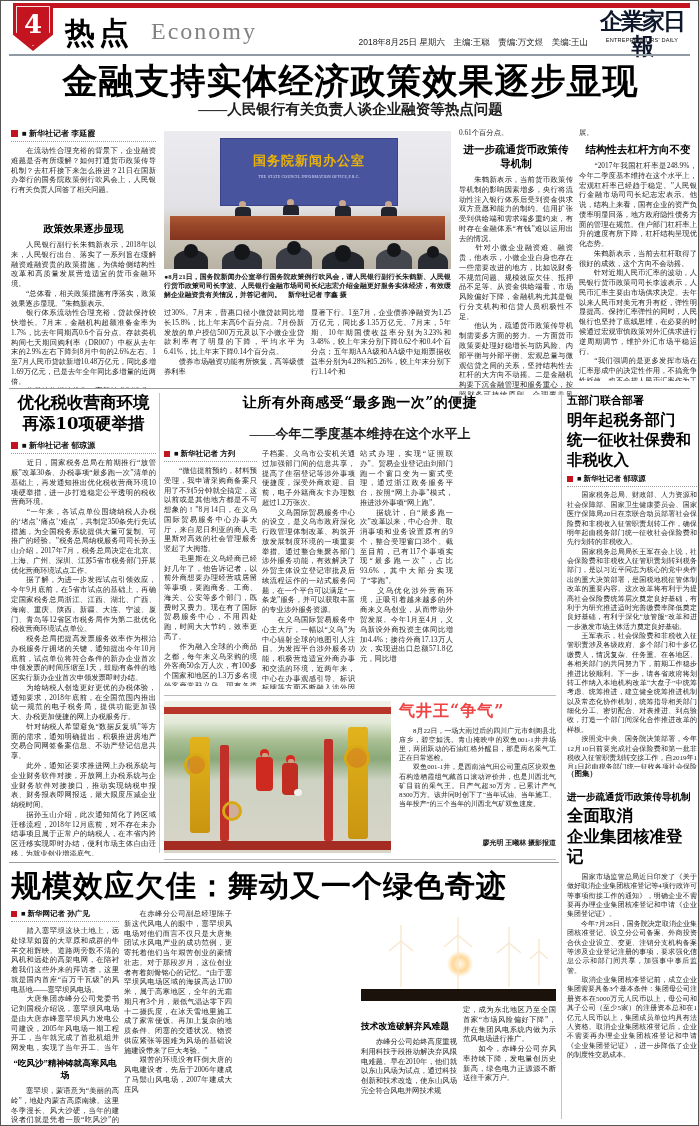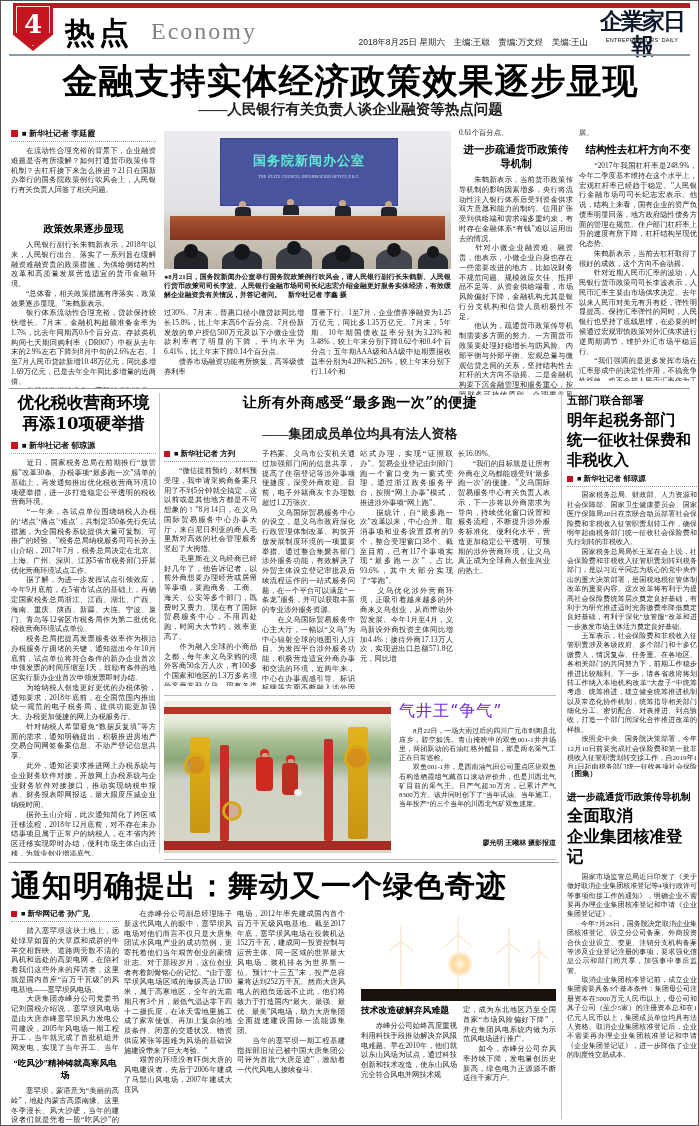--- a/index.html
+++ b/index.html
@@ -36,40 +36,40 @@
   .masthead{position:absolute;right:4px;top:7px;width:104px;text-align:center;color:#0f172a;
           font-size:23px;font-weight:900;letter-spacing:-2px;font-family:"DejaVu Serif",serif;line-height:1.1;}
   .masthead-en{position:absolute;right:4px;top:36px;width:104px;text-align:center;color:#111;font-size:5.6px;
           font-family:"Liberation Sans",sans-serif;letter-spacing:.2px;}
   
   .lead-hl{position:absolute;left:0;top:57px;width:699px;text-align:center;font-size:35px;letter-spacing:1px;}
   .lead-sub{position:absolute;left:0;top:99px;width:699px;text-align:center;font-size:14.5px;font-weight:bold;}
   
   .pc{position:absolute;left:163px;top:130px;width:287px;height:138px;background:linear-gradient(180deg,#ececf0 0%,#e2e2e6 55%,#cfcabf 70%,#b9b2a4 100%);overflow:hidden;}
   .pc-screen{position:absolute;left:56px;top:7px;width:176px;height:66px;background:#49549e;border:1px solid #3a4486;}
-  .pc-screen-cn{position:absolute;width:100%;top:13px;text-align:center;color:#5eead4;font-size:13px;font-weight:bold;letter-spacing:1px;}
+  .pc-screen-cn{position:absolute;width:100%;top:13px;text-align:center;color:#eab308;font-size:13px;font-weight:bold;letter-spacing:1px;}
   .pc-screen-en{position:absolute;width:100%;top:36px;text-align:center;color:#dfe3ff;font-size:3.8px;letter-spacing:.3px;}
   .pc-desk{position:absolute;left:6px;top:85px;width:275px;height:24px;background:linear-gradient(180deg,#b05a34 0%,#9c4a2c 30%,#83341e 100%);}
   .fig{position:absolute;width:18px;height:16px;}
   .fig .head{position:absolute;left:5px;top:0;width:7px;height:7px;border-radius:50%;background:#c9a88e;}
   .fig .body{position:absolute;left:1px;top:6px;width:16px;height:10px;border-radius:4px 4px 0 0;background:#23252e;}
   .aud{position:absolute;border-radius:45% 45% 10% 10%;background:#22242a;}
   .aud .h{position:absolute;left:30%;top:-6px;width:40%;padding-top:40%;border-radius:50%;background:#15161a;}
   
   .gas{position:absolute;left:163px;top:700px;width:227px;height:152px;overflow:hidden;
        background:linear-gradient(180deg,#f2f2ea 0%,#e3ead8 14%,#a9bf94 26%,#8aa878 38%,#cdd2c2 52%,#d8d5c8 100%);}
   .gas .beam{position:absolute;left:0;top:6px;width:100%;height:7px;background:#b8352a;}
   .gas .beam2{position:absolute;left:0;top:140px;width:100%;height:9px;background:#a42c22;}
   .gas .ycol{position:absolute;width:20px;background:linear-gradient(180deg,#e2b31c,#c99510);border-radius:3px;}
   .gas .rpipe{position:absolute;width:9px;background:#c03028;border-radius:2px;}
   .gas .wheel{position:absolute;border:3px solid #d8a915;border-radius:50%;background:rgba(200,60,40,.25);}
   .worker{position:absolute;}
   .worker .wh{position:absolute;left:4px;top:0;width:9px;height:8px;border-radius:50% 50% 40% 40%;background:#d8281e;}
   .worker .wf{position:absolute;left:5.5px;top:4px;width:6px;height:5px;border-radius:40%;background:#caa287;}
-  .gastitle{font-family:"DejaVu Serif",serif;font-weight:400;font-size:16px;color:#6d28d9;letter-spacing:1px;}
+  .gastitle{font-family:"DejaVu Serif",serif;font-weight:700;font-size:16px;color:#ef4444;letter-spacing:1px;}
   
   .wind{position:absolute;left:360px;top:906px;width:195px;height:94px;overflow:hidden;
         background:linear-gradient(180deg,#f6ecd9 0%,#f2c88c 30%,#e08a48 55%,#a0482а 75%,#552416 88%,#201209 100%);}
   .wind .sun{position:absolute;left:86px;top:44px;width:26px;height:26px;border-radius:50%;
         background:radial-gradient(circle,#fff8e8 0%,#ffd898 40%,rgba(255,170,80,.0) 72%);}
   .wind .ground{position:absolute;left:0;bottom:0;width:100%;height:12px;background:#1b120b;}
   
   .kicker{font-weight:bold;font-family:"Liberation Sans",sans-serif;color:#000;}
   .endmark{font-weight:bold;font-size:7.5px;}
 </style>
@@ -180,38 +180,36 @@
 　　“一年来，各试点单位围绕纳税人办税的‘堵点’‘痛点’‘难点’，共制定350条先行先试措施，为全国税务系统提供大量可复制、可推广的经验。”税务总局纳税服务司司长孙玉山介绍，2017年7月，税务总局决定在北京、上海、广州、深圳、江苏5省市税务部门开展优化营商环境试点工作。
 　　据了解，为进一步发挥试点引领效应，今年9月底前，在5省市试点的基础上，再确定国家税务总局浙江、江西、湖北、广西、海南、重庆、陕西、新疆、大连、宁波、厦门、青岛等12省区市税务局作为第二批优化税收营商环境试点单位。
 　　税务总局把提高发票服务效率作为根治办税服务厅拥堵的关键，通知提出今年10月底前，试点单位将符合条件的新办企业首次申领发票的时间压缩至1天，鼓励有条件的地区实行新办企业首次申领发票即时办结。
 　　为给纳税人创造更好更优的办税体验，通知要求，2018年底前，在全国范围内推出统一规范的电子税务局，提供功能更加强大、办税更加便捷的网上办税服务厅。
 　　针对纳税人希望避免“数据反复填”等方面的需求，通知明确提出，积极推进房地产交易合同网签备案信息、不动产登记信息共享。
 　　此外，通知还要求推进网上办税系统与企业财务软件对接，开放网上办税系统与企业财务软件对接接口，推动实现纳税申报表、财务报表即网报送，最大限度压减企业纳税时间。
 　　据孙玉山介绍，此次通知简化了跨区域迁移流程，2018年12月底前，对不存在未办结事项且属于正常户的纳税人，在本省内跨区迁移实现即时办结，便利市场主体自由迁移，为就业创业增添底气。</div>
   </div>
 
   <div class="abs serifhead" style="left:163px;top:393px;width:392px;font-size:14px;text-align:center;letter-spacing:.5px;">让所有外商感受“最多跑一次”的便捷</div>
-  <div class="abs" style="left:163px;top:424px;width:392px;font-size:13px;font-weight:bold;text-align:center;">——集团成员单位均具有法人资格</div>
+  <div class="abs" style="left:163px;top:424px;width:392px;font-size:13px;font-weight:bold;text-align:center;">——今年二季度基本维持在这个水平上</div>
 
   <div class="abs" style="left:163px;top:448px;width:93px;height:240px;">
     <div class="byline" style="font-size:7.5px;"><span class="bullet" style="width:6px;height:6px;"></span><b>■ 新华社记者 方列</b></div>
     <div class="bodytext" style="height:220px;">　　“微信提前预约，材料预受理，我申请采购商备案只用了不到5分钟就全搞定，这以前或是其他地方都是不可想象的！”8月14日，在义乌国际贸易服务中心办事大厅，来自尼日利亚的商人毛里斯对高效的社会管理服务竖起了大拇指。
 　　毛里斯在义乌经商已经好几年了，他告诉记者，以前外商想要办理经营或居留等事项，要跑商务、工商、海关、公安等多个部门，既费时又费力。现在有了国际贸易服务中心，不用四处跑，时间大大节约，效率更高了。
 　　作为融入全球的小商品之都，每年来义乌采购的境外客商50余万人次，有100多个国家和地区的1.3万多名境外客商常驻义乌。现有各类涉外机构6800多家，境外投资合伙企业2500多家，约占全国的三分之一。
 　　像毛里斯一样，许多在义乌经商的外商都有一张小小的数字化卡片“商友卡”，签证延期换发、网上住宿申报等信息都会实时更新。这就是外商在义乌的电</div>
   </div>
   <div class="abs bodytext" style="left:261px;top:448px;width:93px;height:240px;">子档案。义乌市公安机关通过加强部门间的信息共享，提高了住宿登记等涉外事项便捷度，深受外商欢迎。目前，电子外籍商友卡办理数超过1.2万张次。
 　　义乌国际贸易服务中心的设立，是义乌市政府深化行政管理体制改革、构筑开放发展制度环境的一项重要举措。通过整合集聚各部门涉外服务功能，有效解决了外贸主体设立登记审批及后续流程运作的一站式服务问题，在一个平台可以满足“一条龙”服务，并可以获取丰富的专业涉外服务资源。
 　　在义乌国际贸易服务中心主大厅，一幅以“义乌”为中心辐射全球的地图引人注目。为发挥平台涉外服务功能，积极营造适宜外商办事和交流的环境，近两年来，中心在办事观感引导、标识标牌等方面不断融入涉外因素，强化多语化氛围，还为外商办事人员特别建设了休息区。“中心”成立至今，已办理各类审批和服务事项130余万件，日均接待外商和其他办事群众2000余人，大大促进了义乌开放型经济的发展。
 　　根据义乌贸易行业持续繁荣的实际，积极推进国际贸易相关联事项的一</div>
   <div class="abs bodytext" style="left:359px;top:448px;width:93px;height:240px;">站式办理，实现“证照联办”。贸易企业登记由到部门跑一个窗口变为一窗式受理，通过浙江政务服务平台，按照“网上办事”模式，推进涉外事项“网上跑”。
 　　据统计，自“最多跑一次”改革以来，中心合并、取消事项和业务设置原有的9个，整合受理窗口38个。截至目前，已有117个事项实现“最多跑一次”，占比93.6%，其中大部分实现了“零跑”。
 　　义乌优化涉外营商环境，正吸引着越来越多的外商来义乌创业，从而带动外贸发展。今年1月至4月，义乌新设外商投资主体同比增加4.4%；接待外商17.13万人次，实现进出口总额571.8亿元，同比增</div>
-  <div class="abs bodytext" style="left:457px;top:448px;width:92px;height:240px;">长16.09%。
-　　“我们的目标就是让所有外商在义乌都能感受到‘最多跑一次’的便捷。”义乌国际贸易服务中心有关负责人表示，下一步将以外商需求为导向，持续优化窗口设置和服务流程，不断提升涉外服务标准化、便利化水平，营造更加稳定公平透明、可预期的涉外营商环境，让义乌真正成为全球商人创业兴业的热土。</div>
 
   <div class="rule-h" style="left:163px;width:392px;top:694px;background:#bbb;"></div>
   <div class="gas">
     <div class="beam"></div>
     <div class="ycol" style="left:26px;top:36px;height:96px;"></div>
     <div class="ycol" style="left:184px;top:26px;height:112px;"></div>
     <div class="rpipe" style="left:56px;top:44px;height:96px;"></div>
     <div class="rpipe" style="left:160px;top:38px;height:102px;"></div>
     <div class="wheel" style="left:20px;top:52px;width:18px;height:18px;"></div>
     <div class="wheel" style="left:180px;top:44px;width:20px;height:20px;"></div>
@@ -253,33 +251,31 @@
   <div class="abs" style="left:566px;top:790px;width:130px;height:330px;">
     <div class="kicker" style="font-size:9.5px;">进一步疏通货币政策传导机制</div>
     <div class="serifhead" style="font-size:16.5px;line-height:1.25;white-space:pre-line;margin:2px 0 5px 0;">全面取消
 企业集团核准登记</div>
     <div class="bodytext" style="height:262px;font-size:7px;">　　国家市场监管总局近日印发了《关于做好取消企业集团核准登记等4项行政许可等事项衔接工作的通知》，明确企业不需要再办理企业集团核准登记和申请《企业集团登记证》。
 　　今年7月28日，国务院决定取消企业集团核准登记、设立分公司备案、外商投资合伙企业设立、变更、注销分支机构备案等涉及企业登记注册的事项，要求强化信息公示和部门间共享，加强事中事后监管。
 　　取消企业集团核准登记前，成立企业集团需要具备3个基本条件：集团母公司注册资本在5000万元人民币以上，母公司和其子公司（至少5家）的注册资本总和在1亿元人民币以上，集团成员单位均具有法人资格。取消企业集团核准登记后，企业不需要再办理企业集团核准登记和申请《企业集团登记证》，进一步降低了企业的制度性交易成本。</div>
 
   </div>
 
-  <div class="abs serifhead" style="left:10px;top:865px;width:545px;font-size:30px;letter-spacing:1px;">通知明确提出：舞动又一个绿色奇迹</div>
+  <div class="abs serifhead" style="left:10px;top:865px;width:545px;font-size:30px;letter-spacing:1px;">规模效应欠佳：舞动又一个绿色奇迹</div>
 
   <div class="abs" style="left:10px;top:908px;width:108px;height:212px;">
     <div class="byline" style="font-size:7.5px;"><span class="bullet" style="width:6px;height:6px;"></span><b>■ 新华网记者 孙广见</b></div>
     <div class="bodytext" style="height:128px;">　　踏入塞罕坝这块土地上，远处绿草如茵的大草原和成群的牛羊交相辉映。道路两旁数不清的风机和远处的高架电网，在陪衬着我们这些外来的拜访者，这里就是国内首座“百万千瓦级”的风电基地——塞罕坝风电场。
 　　大唐集团赤峰分公司党委书记刘国税介绍说，塞罕坝风电场是由大唐赤峰塞罕坝风力发电公司建设，2005年风电场一期工程开工，当年就完成了首批机组并网发电，实现了当年开工、当年投产的历史性突破。</div>
     <div class="subhead" style="font-size:8.6px;">“吃风沙”精神铸就高寒风电场</div>
     <div class="bodytext" style="height:48px;">　　塞罕坝，蒙语意为“美丽的高岭”，地处内蒙古高原南缘。这里冬季漫长、风大沙硬，当年的建设者们就是凭着一股“吃风沙”的劲头，在高寒坝上扎下根来。</div>
   </div>
   <div class="abs bodytext" style="left:123px;top:908px;width:108px;height:212px;">　　在赤峰分公司副总经理陈子新这代风电人的眼中，塞罕坝风电场对他们而言不仅只是大唐集团试水风电产业的成功范例，更寄托着他们当年艰苦创业的豪情壮志。对于那段岁月，这位创业者有着刻骨铭心的记忆。“由于塞罕坝风电场区域的海拔高达1700米，属于高寒地区，全年的无霜期只有3个月，最低气温达零下四十二摄氏度，在冰天雪地里施工成了家常便饭。再加上复杂的地质条件、闭塞的交通状况、物资供应紧张等困难为风场的基础设施建设带来了巨大考验。”
 　　艰苦的环境没有吓倒大唐的风电建设者，先后于2006年建成了马鬃山风电场，2007年建成大庄风</div>
-  <div class="abs bodytext" style="left:236px;top:908px;width:108px;height:212px;">电场，2012年率先建成国内首个百万千瓦级风电基地。截至2017年底，塞罕坝风电场在役装机达152万千瓦，建成同一投资控制与运营主体、同一区域的世界最大风电场，装机排名为世界第一位。预计“十三五”末，投产总容量将达到252万千瓦。然而大唐风电人的抱负远远不止此，他们将致力于打造国内“最大、最强、最优、最美”风电场，助力大唐集团全面提速建设国际一流能源集团。
-　　当年的塞罕坝一期工程基建指挥部旧址已被中国大唐集团公司评为首批“大唐足迹”，激励着一代代风电人接续奋斗。</div>
 
   <div class="wind">
     <div class="sun"></div>
     <svg width="195" height="94" style="position:absolute;left:0;top:0;">
       <g stroke="#f8e6cc" stroke-width="1.4" fill="none" opacity="0.95">
         <line x1="40" y1="80" x2="40" y2="34"></line>
           <line x1="40" y1="34" x2="40" y2="18"></line>
           <line x1="40" y1="34" x2="28" y2="44"></line>
           <line x1="40" y1="34" x2="52" y2="44"></line>
         <line x1="97" y1="84" x2="97" y2="28"></line>
@@ -293,19 +289,19 @@
         <line x1="178" y1="78" x2="178" y2="44"></line>
           <line x1="178" y1="44" x2="178" y2="32"></line>
           <line x1="178" y1="44" x2="169" y2="52"></line>
           <line x1="178" y1="44" x2="187" y2="52"></line>
       </g>
     </svg>
     <div class="ground"></div>
   </div>
 
   <div class="abs" style="left:360px;top:1004px;width:96px;height:116px;">
-    <div class="subhead" style="font-size:8.8px;text-align:left;margin-top:0;">技术改造破解弃风难题</div>
+    <div class="subhead" style="font-size:8.8px;text-align:left;margin-top:16px;">技术改造破解弃风难题</div>
     <div class="bodytext" style="height:96px;">　　赤峰分公司始终高度重视利用科技手段推动解决弃风限电难题。早在2010年，他们就以东山风场为试点，通过科技创新和技术改造，使东山风场完全符合风电并网技术规</div>
   </div>
   <div class="abs bodytext" style="left:462px;top:1004px;width:93px;height:116px;">定，成为东北地区乃至全国首家“市场风险偏好下降”，并在集团风电系统内做为示范风电场进行推广。
 　　如今，赤峰分公司弃风率持续下降，发电量创历史新高，绿色电力正源源不断送往千家万户。</div>
 
 </div>
 
 </body></html>

